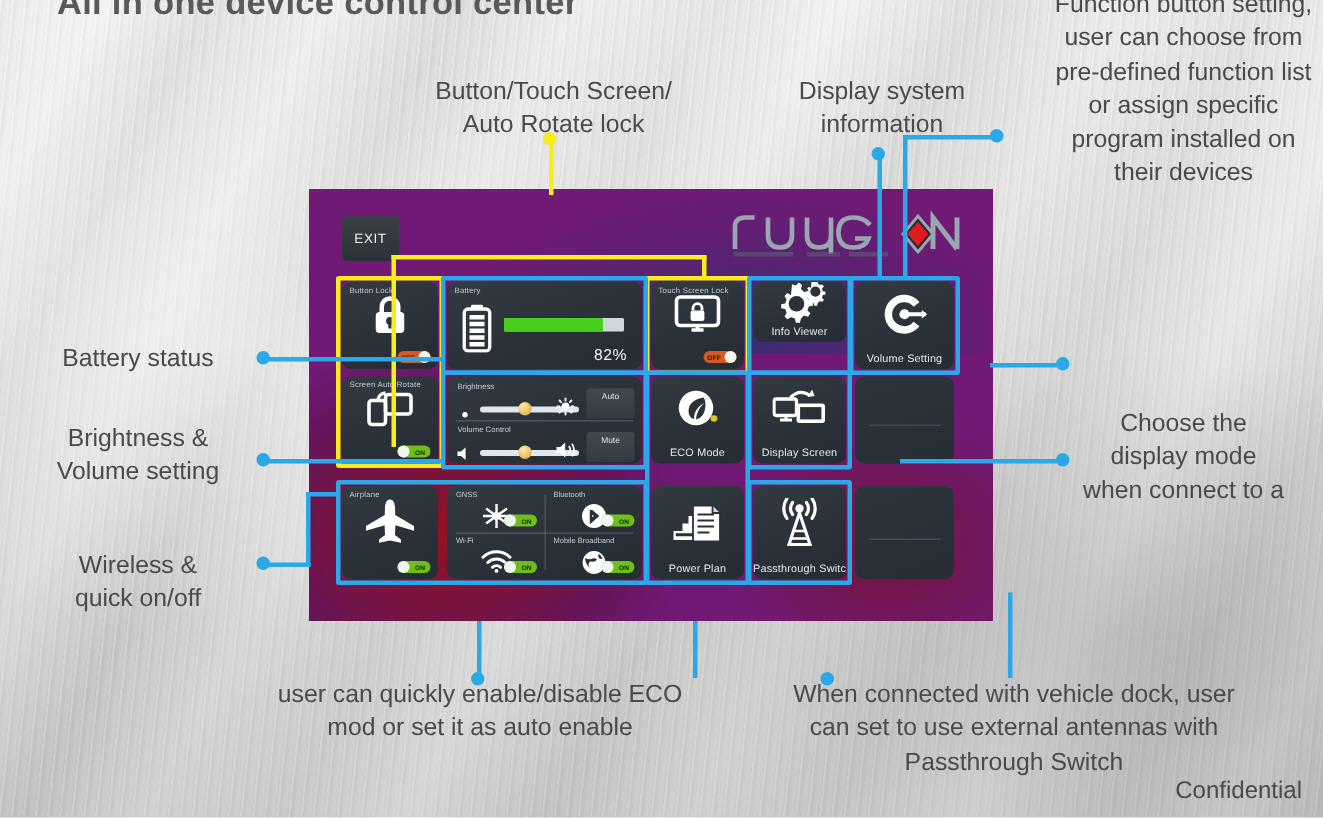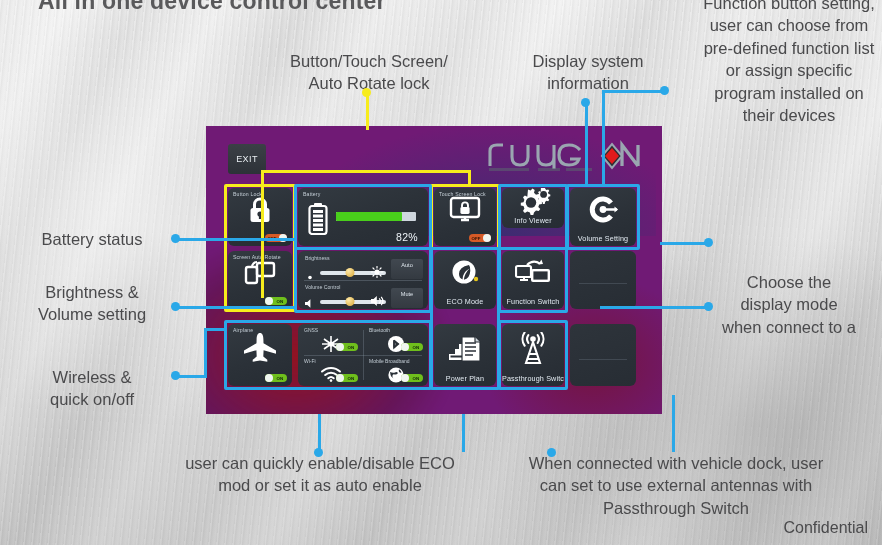--- a/index.html
+++ b/index.html
@@ -459,21 +459,21 @@
     <div class="icon-center up">
       <svg width="36" height="28" viewBox="0 0 36 28">
         <rect x="1" y="7" width="15" height="11" rx="1.6" fill="none" stroke="#fff" stroke-width="2.2"></rect>
         <path d="M5 21 h8 M9 18 v3" stroke="#fff" stroke-width="2" fill="none"></path>
         <rect x="16" y="10" width="19" height="13" rx="2" fill="#fff"></rect>
         <rect x="18.4" y="12.4" width="14.2" height="8.2" fill="#2b3138"></rect>
         <path d="M12 6 q6-6 13-1.4" fill="none" stroke="#fff" stroke-width="2.2"></path>
         <path d="M26.4 0.6 l1.6 4.4 l-4.6 0.6 z" fill="#fff"></path>
       </svg>
     </div>
-    <div class="blabel">Function Switch</div>
+    <div class="blabel">Display Screen</div>
   </div>
 
   <div class="tile" id="tile-passthrough" style="left:296px; top:198px; width:62px; height:62px;">
     <div class="icon-center up">
       <svg width="34" height="32" viewBox="0 0 34 32">
         <circle cx="17" cy="7" r="2.8" fill="#fff"></circle>
         <g fill="none" stroke="#fff" stroke-width="2.1" stroke-linecap="round">
           <path d="M12.4 3 a7 7 0 0 0 0 8"></path>
           <path d="M21.6 3 a7 7 0 0 1 0 8"></path>
           <path d="M8.6 0.4 a11.5 11.5 0 0 0 0 13.2"></path>

